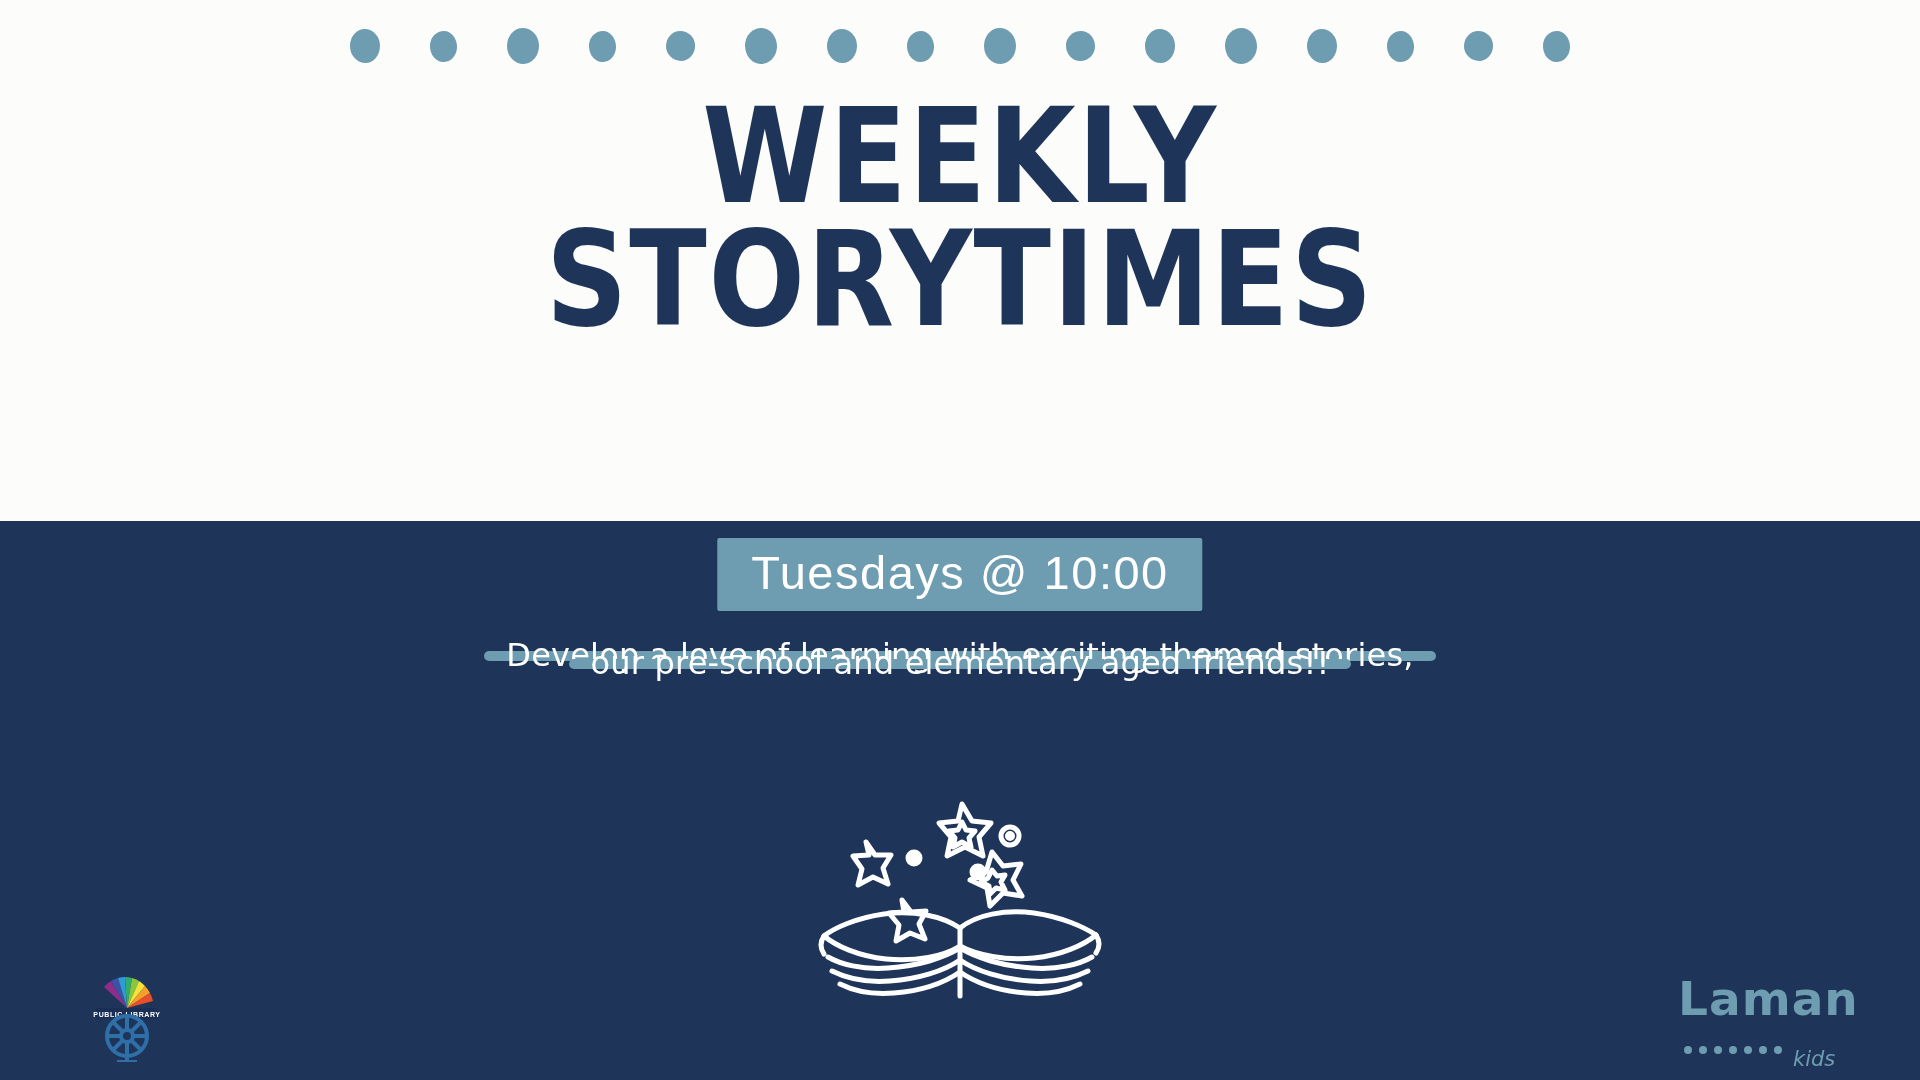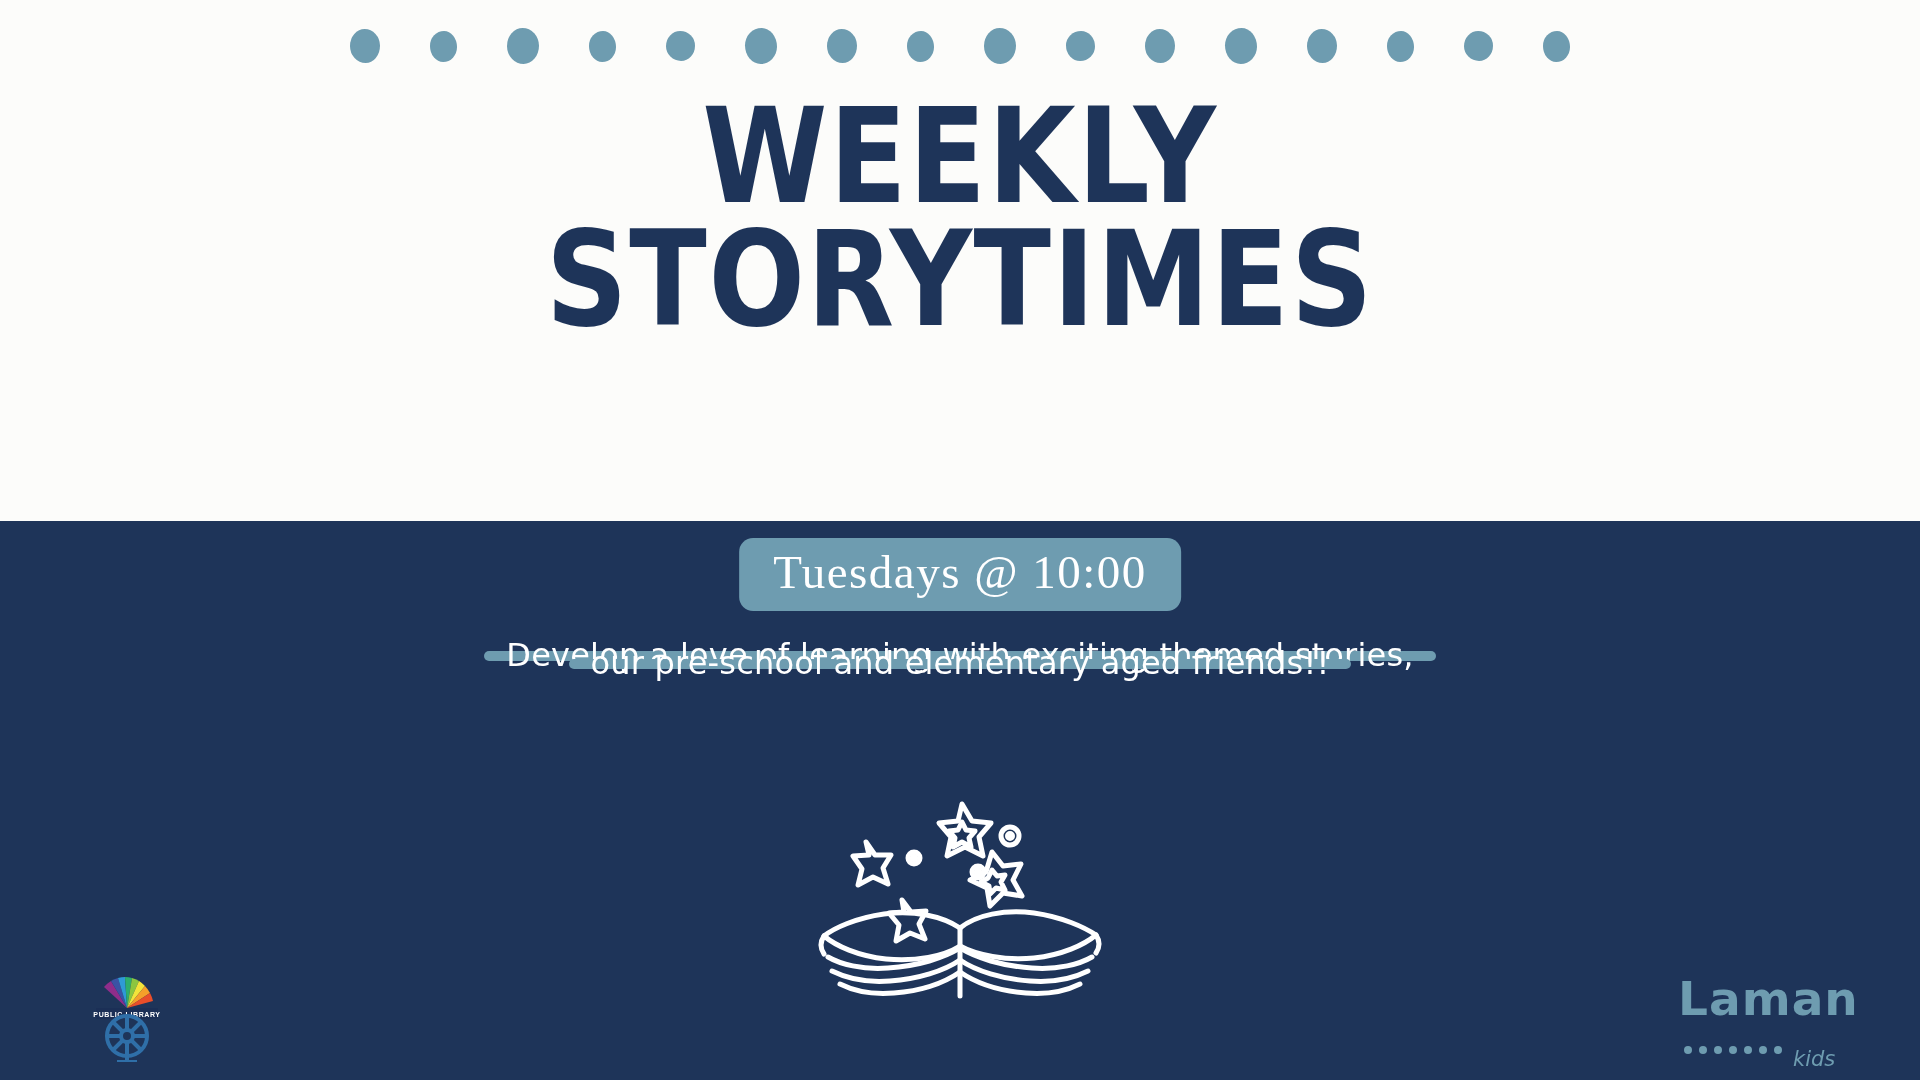--- a/index.html
+++ b/index.html
@@ -79,23 +79,23 @@
   }
 
   
   .time-badge {
     position: absolute;
     left: 50%;
     transform: translateX(-50%);
     top: 17px;
     background: #6e9cb0;
     color: #ffffff;
-    border-radius: 14px;
+    border-radius: 2px;
     padding: 11px 34px 15px 34px;
-    font-family: Liberation Serif, serif;
+    font-family: Liberation Sans, sans-serif;
     font-size: 47px;
     font-weight: 300;
     letter-spacing: 1.5px;
     white-space: nowrap;
     line-height: 1;
   }
 
   
   .desc {
     position: absolute;

